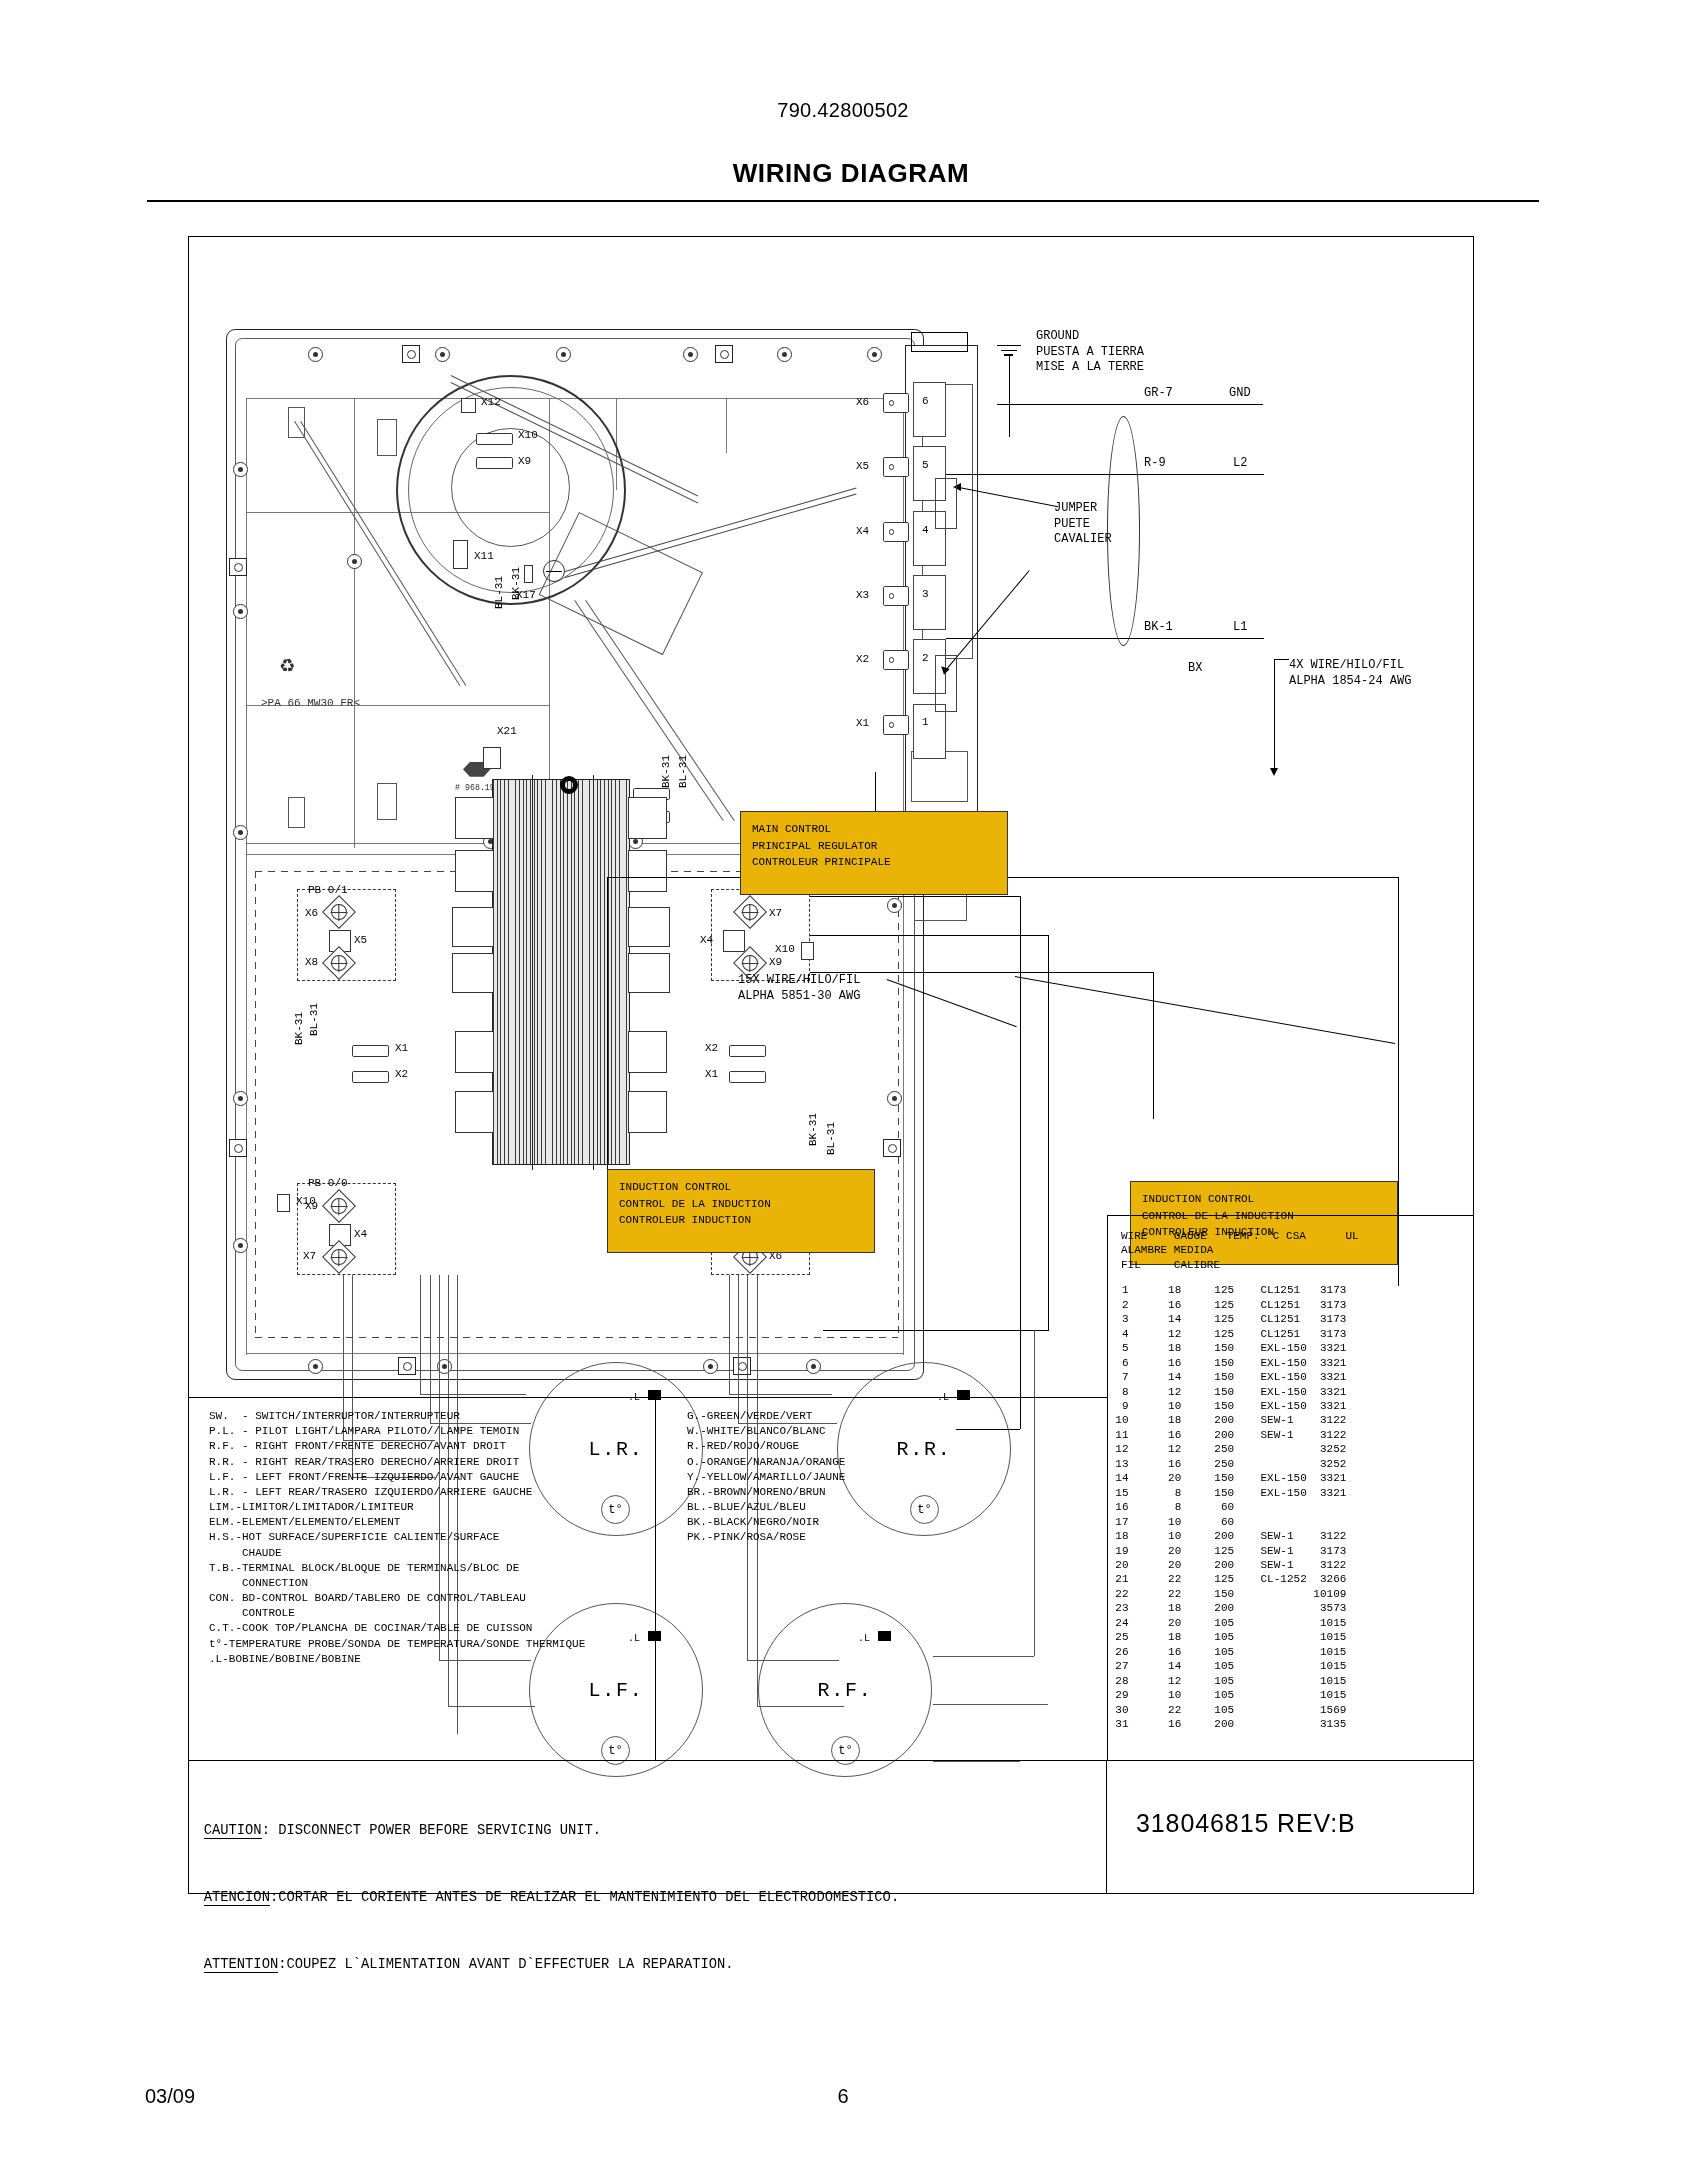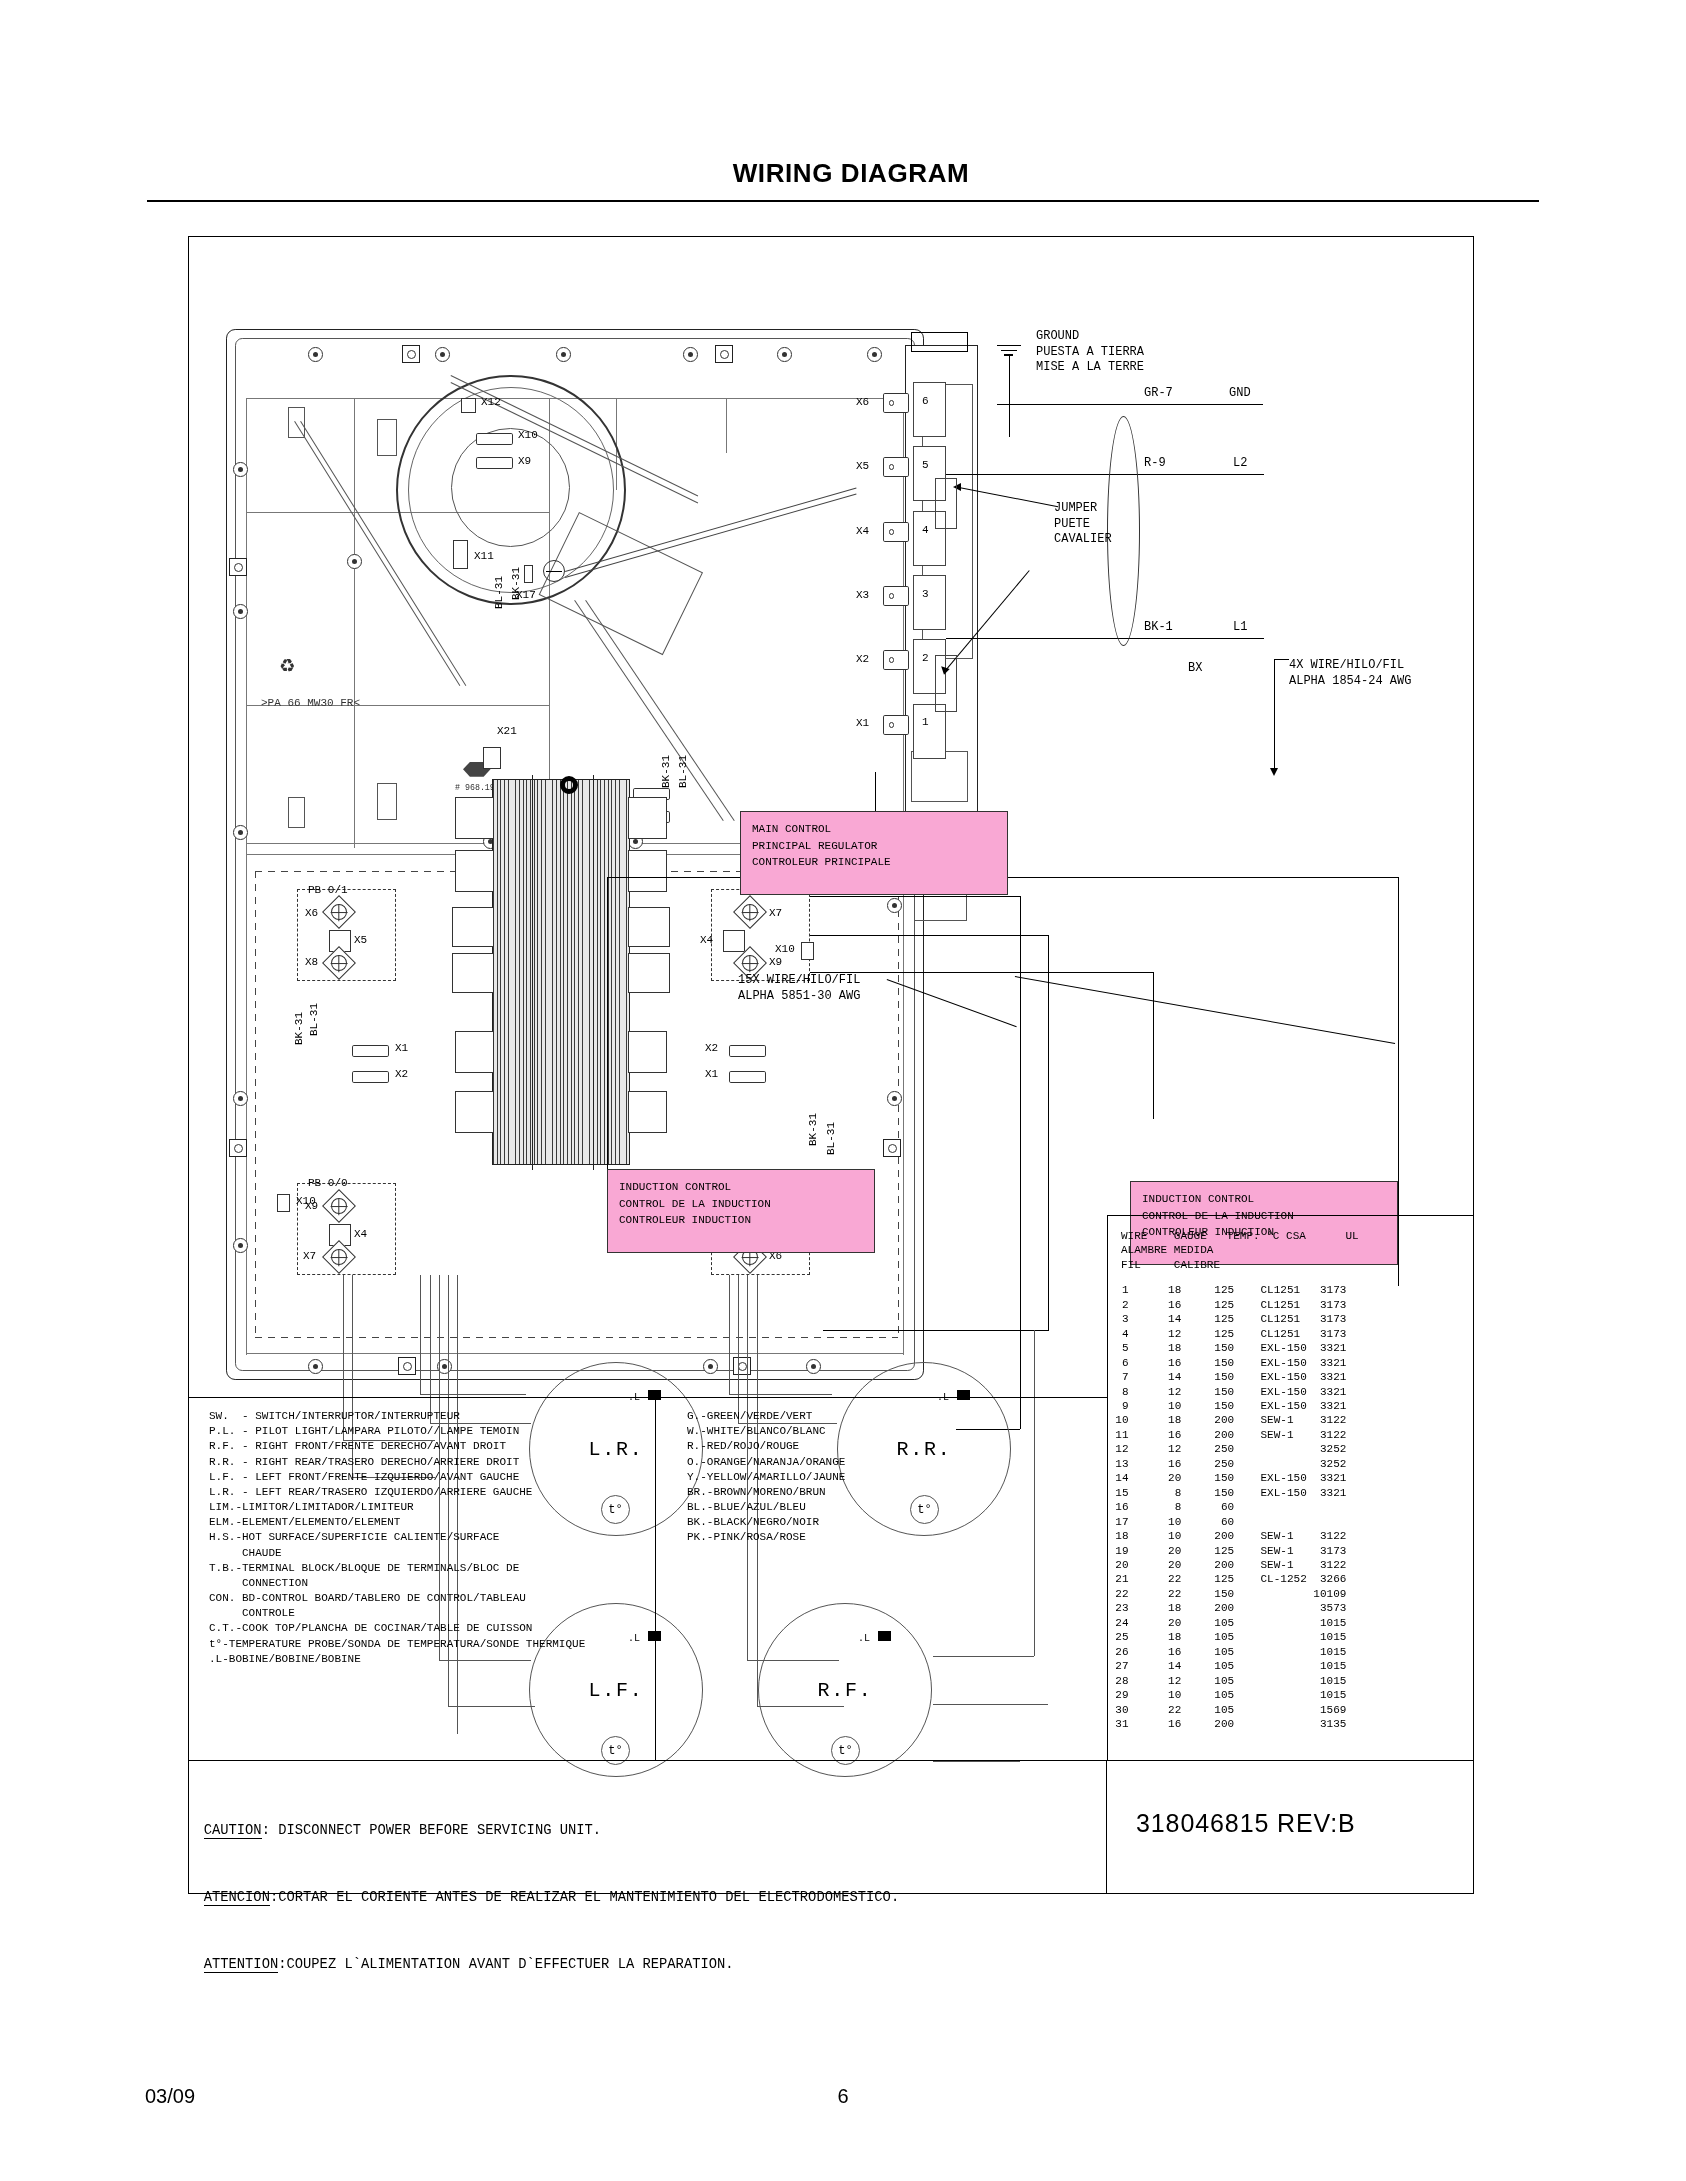--- a/index.html
+++ b/index.html
@@ -80,21 +80,21 @@
   .sqtap{position:absolute;width:22px;height:22px;border:0.9px solid #333;box-sizing:border-box;background:#fff;}
 
   
   .burner{position:absolute;width:174px;height:174px;border:0.9px solid #555;border-radius:50%;box-sizing:border-box;}
   .burner-name{position:absolute;width:174px;text-align:center;font-family:"Liberation Mono",monospace;font-size:20px;letter-spacing:1.8px;}
   .coil-mark{position:absolute;font-family:"Liberation Mono",monospace;font-size:10px;}
   .coil-sq{position:absolute;width:13px;height:10px;background:#000;}
   .tprobe{position:absolute;width:29px;height:29px;border:0.9px solid #555;border-radius:50%;box-sizing:border-box;text-align:center;font-family:"Liberation Mono",monospace;font-size:12px;line-height:29px;}
 
   
-  .ctlbox{position:absolute;border:0.9px solid #333;box-sizing:border-box;background:#f9a8d4;padding:9.2px 11px;font-family:"Liberation Mono",monospace;font-size:11px;line-height:1.5;white-space:pre;}
+  .ctlbox{position:absolute;border:0.9px solid #333;box-sizing:border-box;background:#eab308;padding:9.2px 11px;font-family:"Liberation Mono",monospace;font-size:11px;line-height:1.5;white-space:pre;}
 
   
   #legend-panel{position:absolute;left:0;top:1160px;width:467px;height:363px;border-top:0.9px solid #000;border-right:0.9px solid #000;box-sizing:border-box;}
   #color-panel{position:absolute;left:467px;top:1160px;width:452px;height:363px;border-top:0.9px solid #000;border-right:0.9px solid #000;box-sizing:border-box;}
   #wire-panel{position:absolute;left:918px;top:978px;width:367px;height:545px;border-top:0.9px solid #000;border-left:0.9px solid #000;box-sizing:border-box;}
   #caution-panel{position:absolute;left:0;top:1523px;width:918px;height:134px;border-top:0.9px solid #000;border-right:0.9px solid #000;box-sizing:border-box;}
   #rev-panel{position:absolute;left:918px;top:1523px;width:367px;height:134px;border-top:0.9px solid #000;box-sizing:border-box;}
 
   .panel-head{font-family:"Liberation Mono",monospace;font-size:12px;letter-spacing:0.4px;border-bottom:0.9px solid #555;display:inline-block;padding-bottom:2.8px;}
   .legend-body,.color-body{font-family:"Liberation Mono",monospace;font-size:11px;line-height:1.38;white-space:pre;}
@@ -106,20 +106,21 @@
   .arrowdn{position:absolute;width:0;height:0;border-left:4.6px solid transparent;border-right:4.6px solid transparent;border-top:8.3px solid #000;}
   .arrowlt{position:absolute;width:0;height:0;border-top:4.6px solid transparent;border-bottom:4.6px solid transparent;border-right:8.3px solid #000;}
   .arrowrt{position:absolute;width:0;height:0;border-top:4.6px solid transparent;border-bottom:4.6px solid transparent;border-left:8.3px solid #000;}
   .recycle{position:absolute;font-size:18.4px;color:#333;}
 </style>
 </head>
 <body>
 
 <div id="page">
 
+  <div id="model-no">790.42800502</div>
   <div id="doc-title">WIRING DIAGRAM</div>
   <div id="header-rule"></div>
 
   <div id="footer-date">03/09</div>
   <div id="footer-page">6</div>
 
   <div id="diagram">
 
     <div id="cooktop-outer"></div>
     <div id="cooktop-inner"></div>

